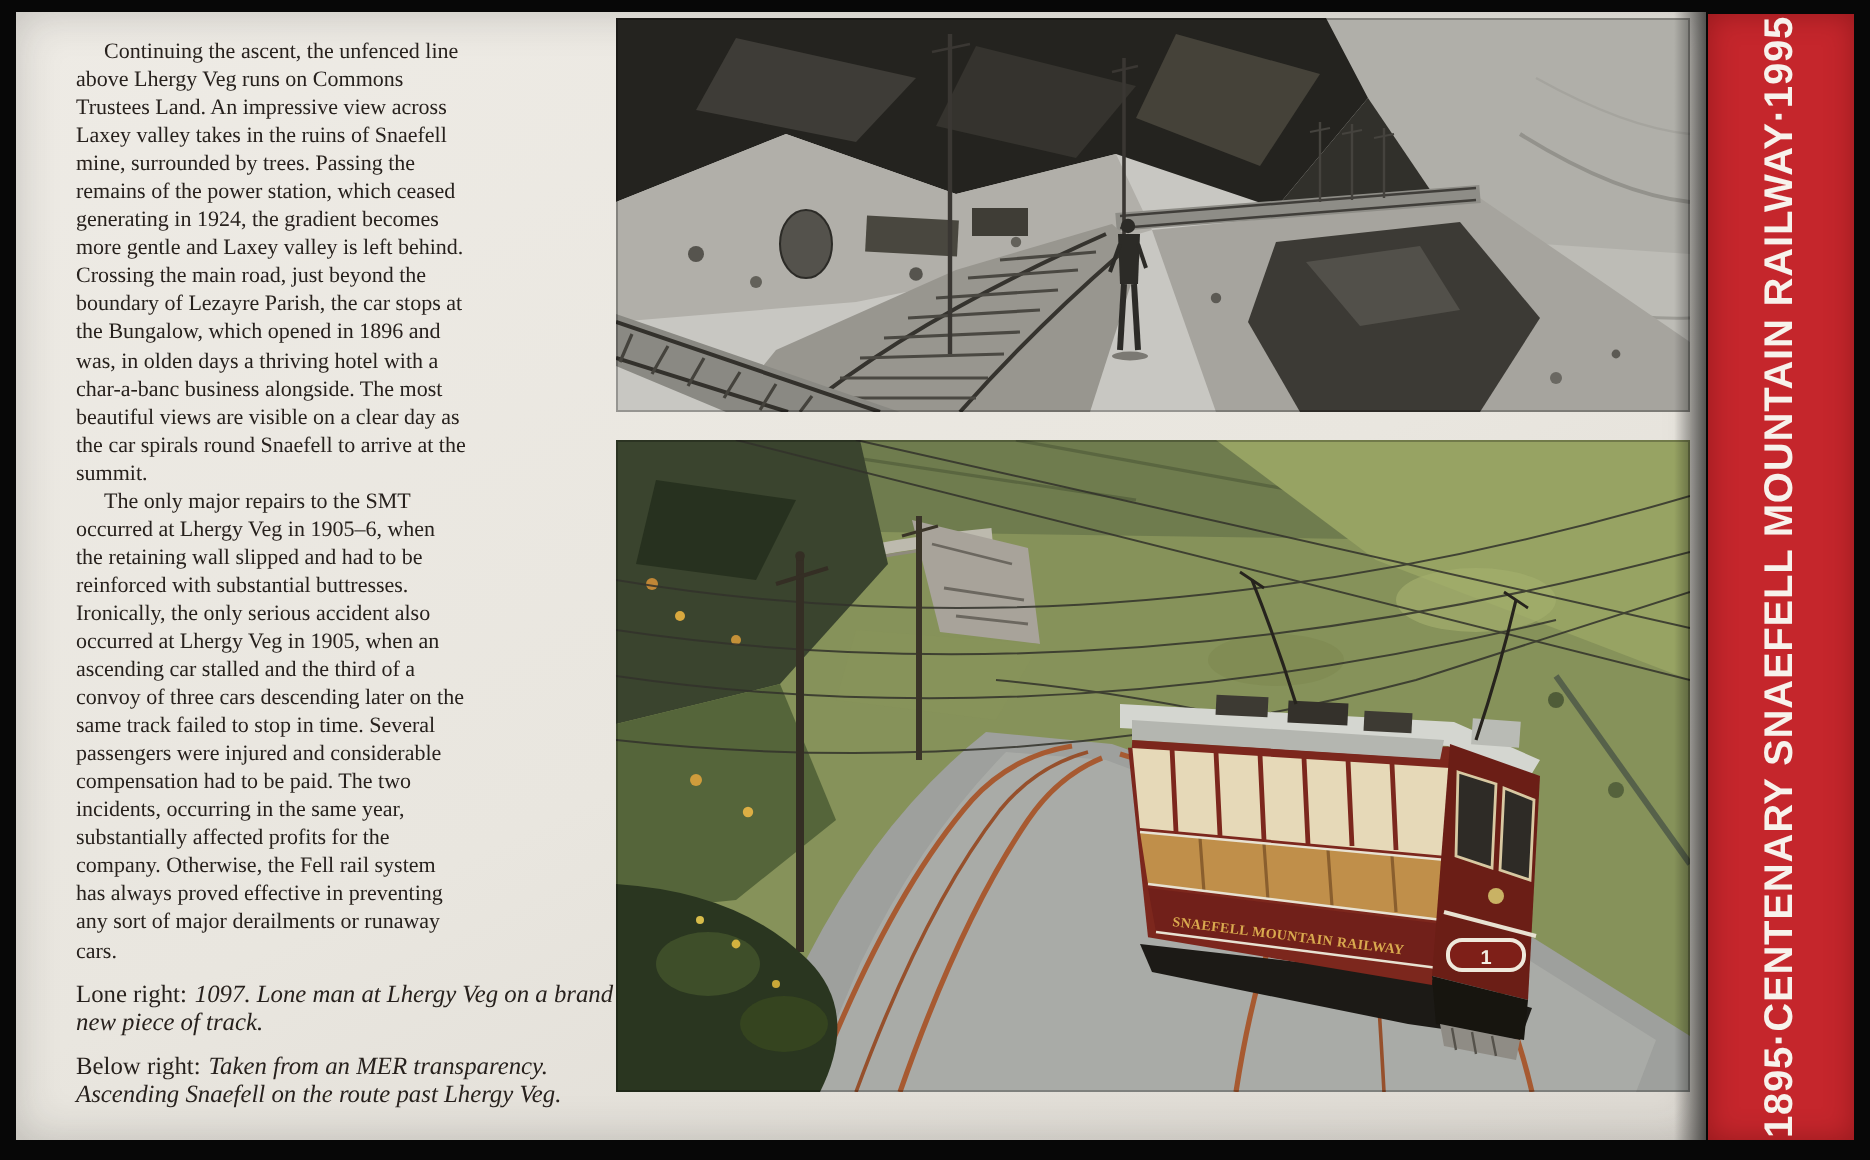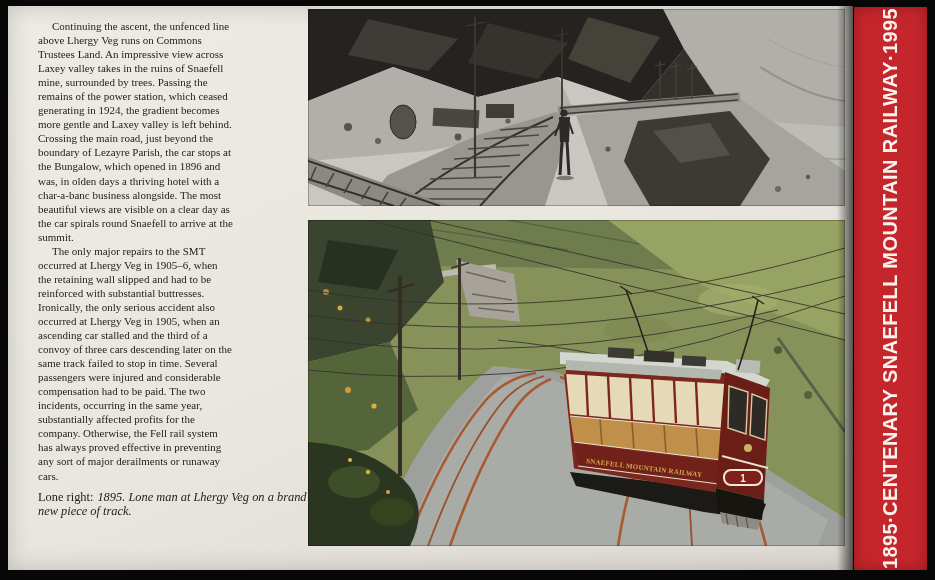--- a/index.html
+++ b/index.html
@@ -80,21 +80,22 @@
 convoy of three cars descending later on the
 same track failed to stop in time. Several
 passengers were injured and considerable
 compensation had to be paid. The two
 incidents, occurring in the same year,
 substantially affected profits for the
 company. Otherwise, the Fell rail system
 has always proved effective in preventing
 any sort of major derailments or runaway
 cars.</p>
-    <div class="caption"><span class="cap-label">Lone right:</span><span class="cap-text">1895. Lone man at Lhergy Veg on a brand new piece of track.</span></div>
+    <div class="caption"><span class="cap-label">Lone right:</span><span class="cap-text">1097. Lone man at Lhergy Veg on a brand new piece of track.</span></div>
+    <div class="caption"><span class="cap-label">Below right:</span><span class="cap-text">Taken from an MER transparency. Ascending Snaefell on the route past Lhergy Veg.</span></div>
   </div>
 
   <svg class="photo photo-top" viewBox="0 0 537 197" preserveAspectRatio="none">
     <g>
       <rect width="537" height="197" fill="#c8c7c2"></rect>
     </g>
     <g>
       <path d="M340,0 L537,0 L537,197 L470,197 L420,110 L378,48 Z" fill="#b0afa9"></path>
       <path d="M420,110 L470,197 L537,197 L537,118 Z" fill="#bdbcb6"></path>
       <path d="M452,58 Q500,88 537,92" stroke="#93928c" fill="none" stroke-width="2"></path>

